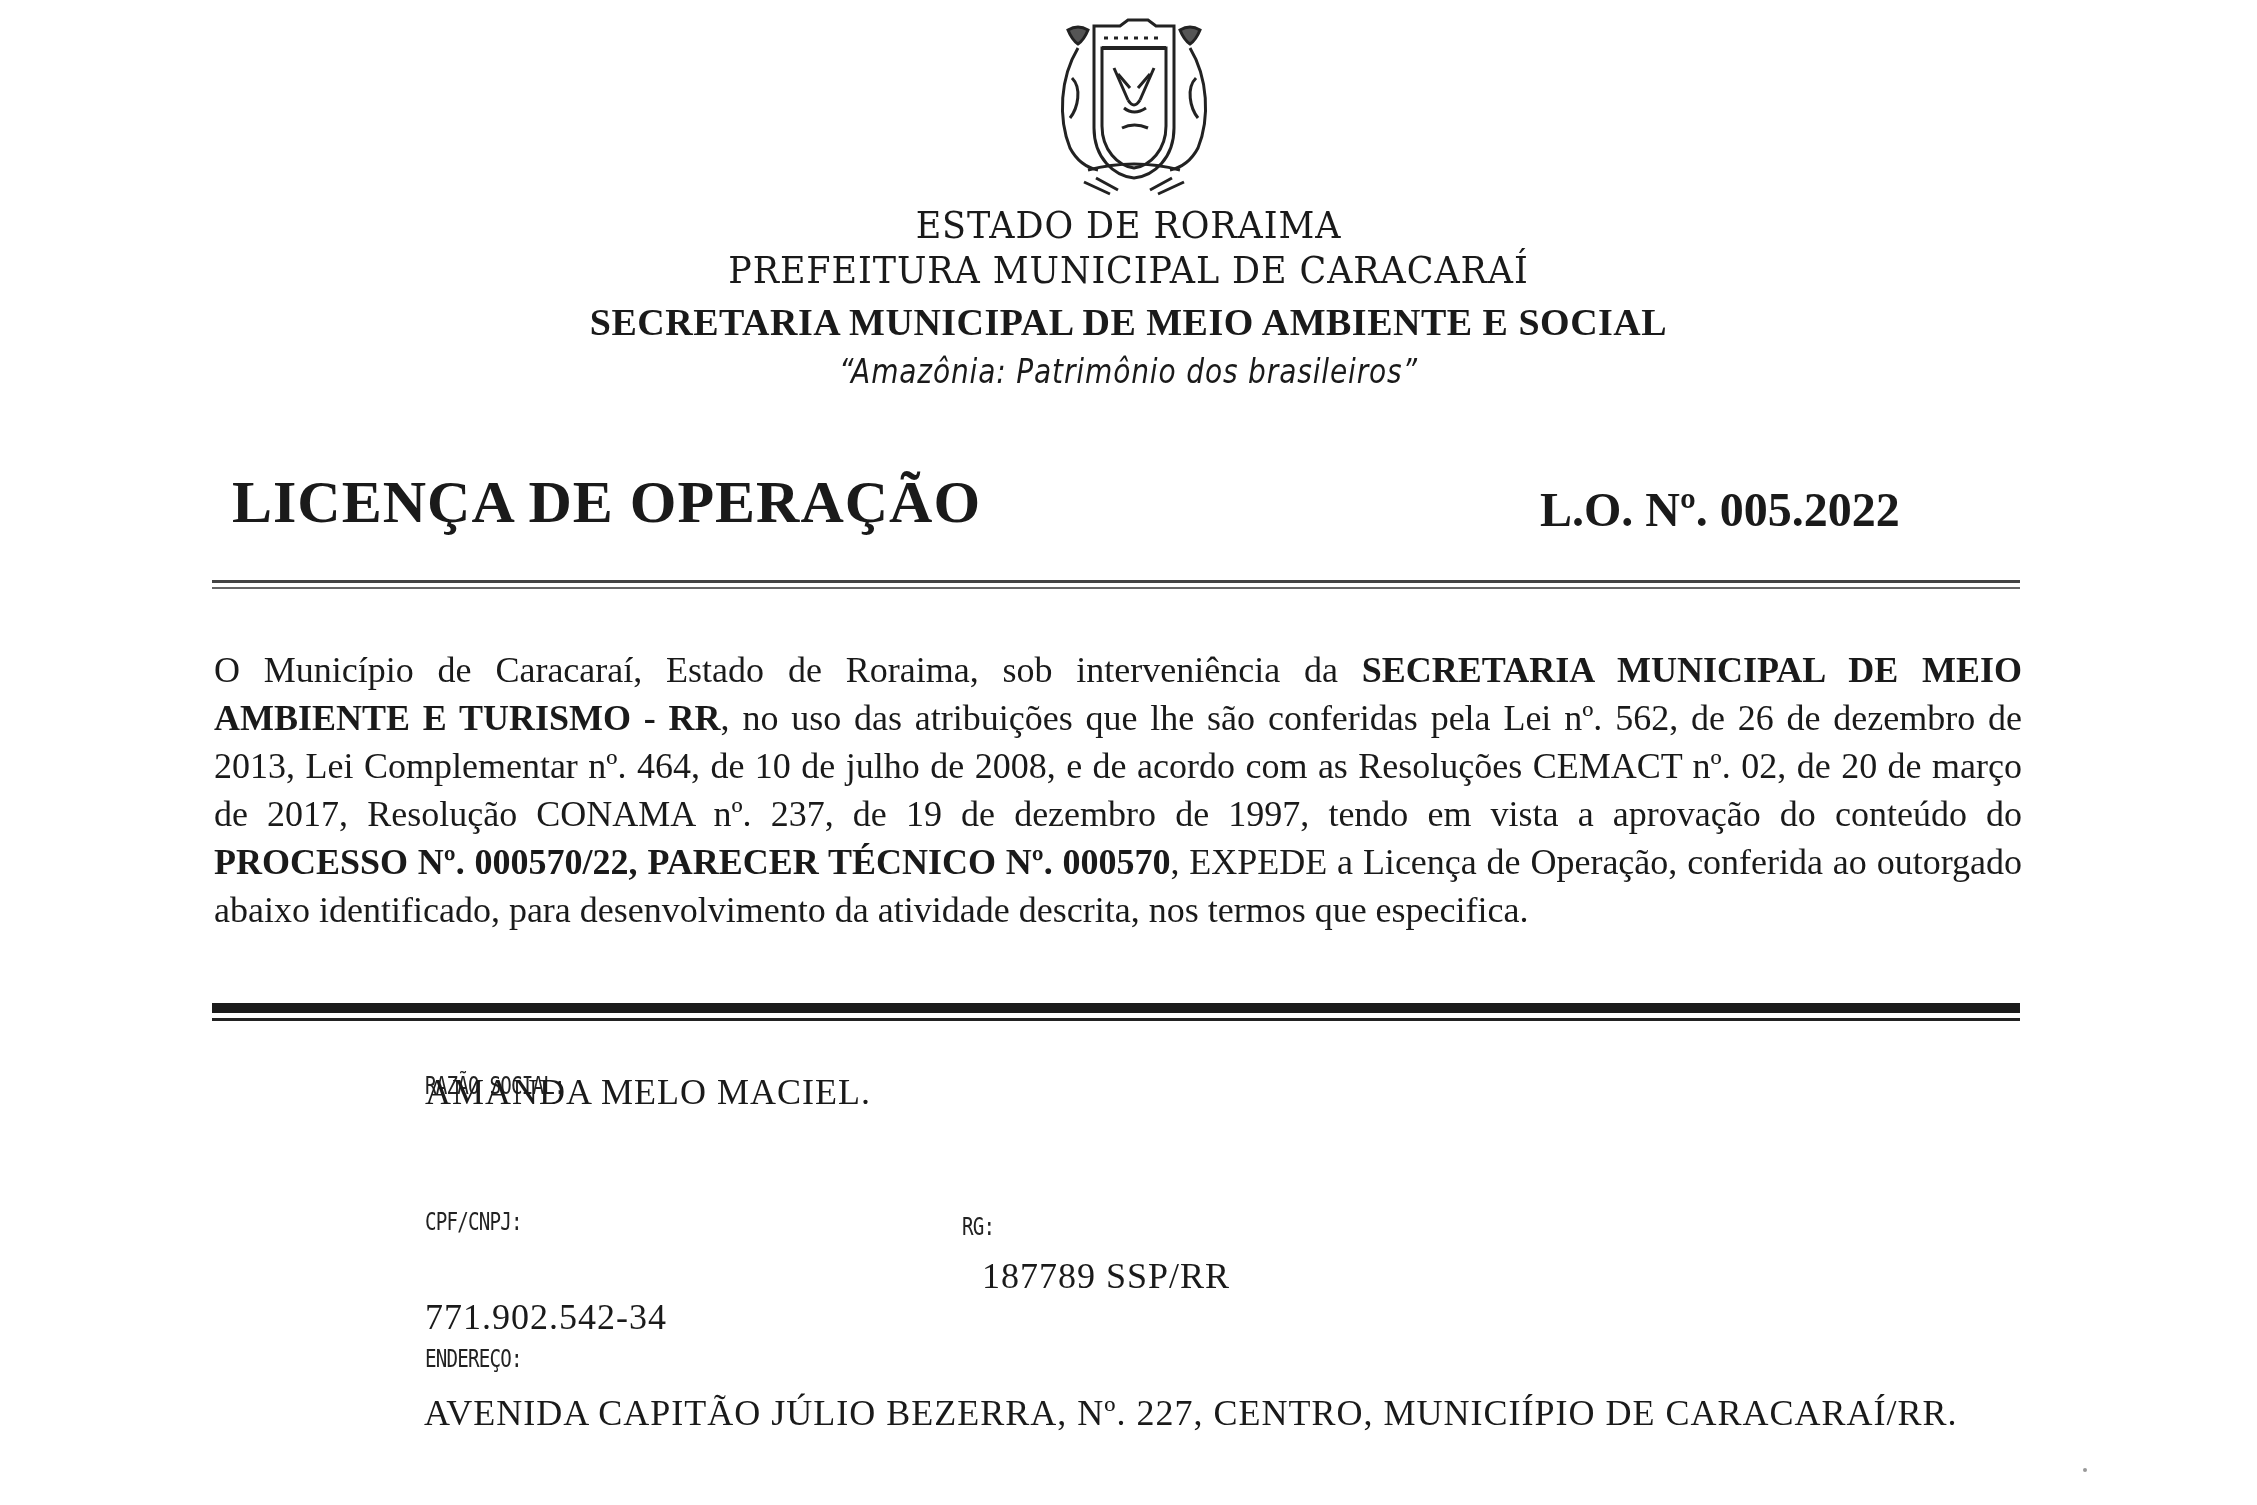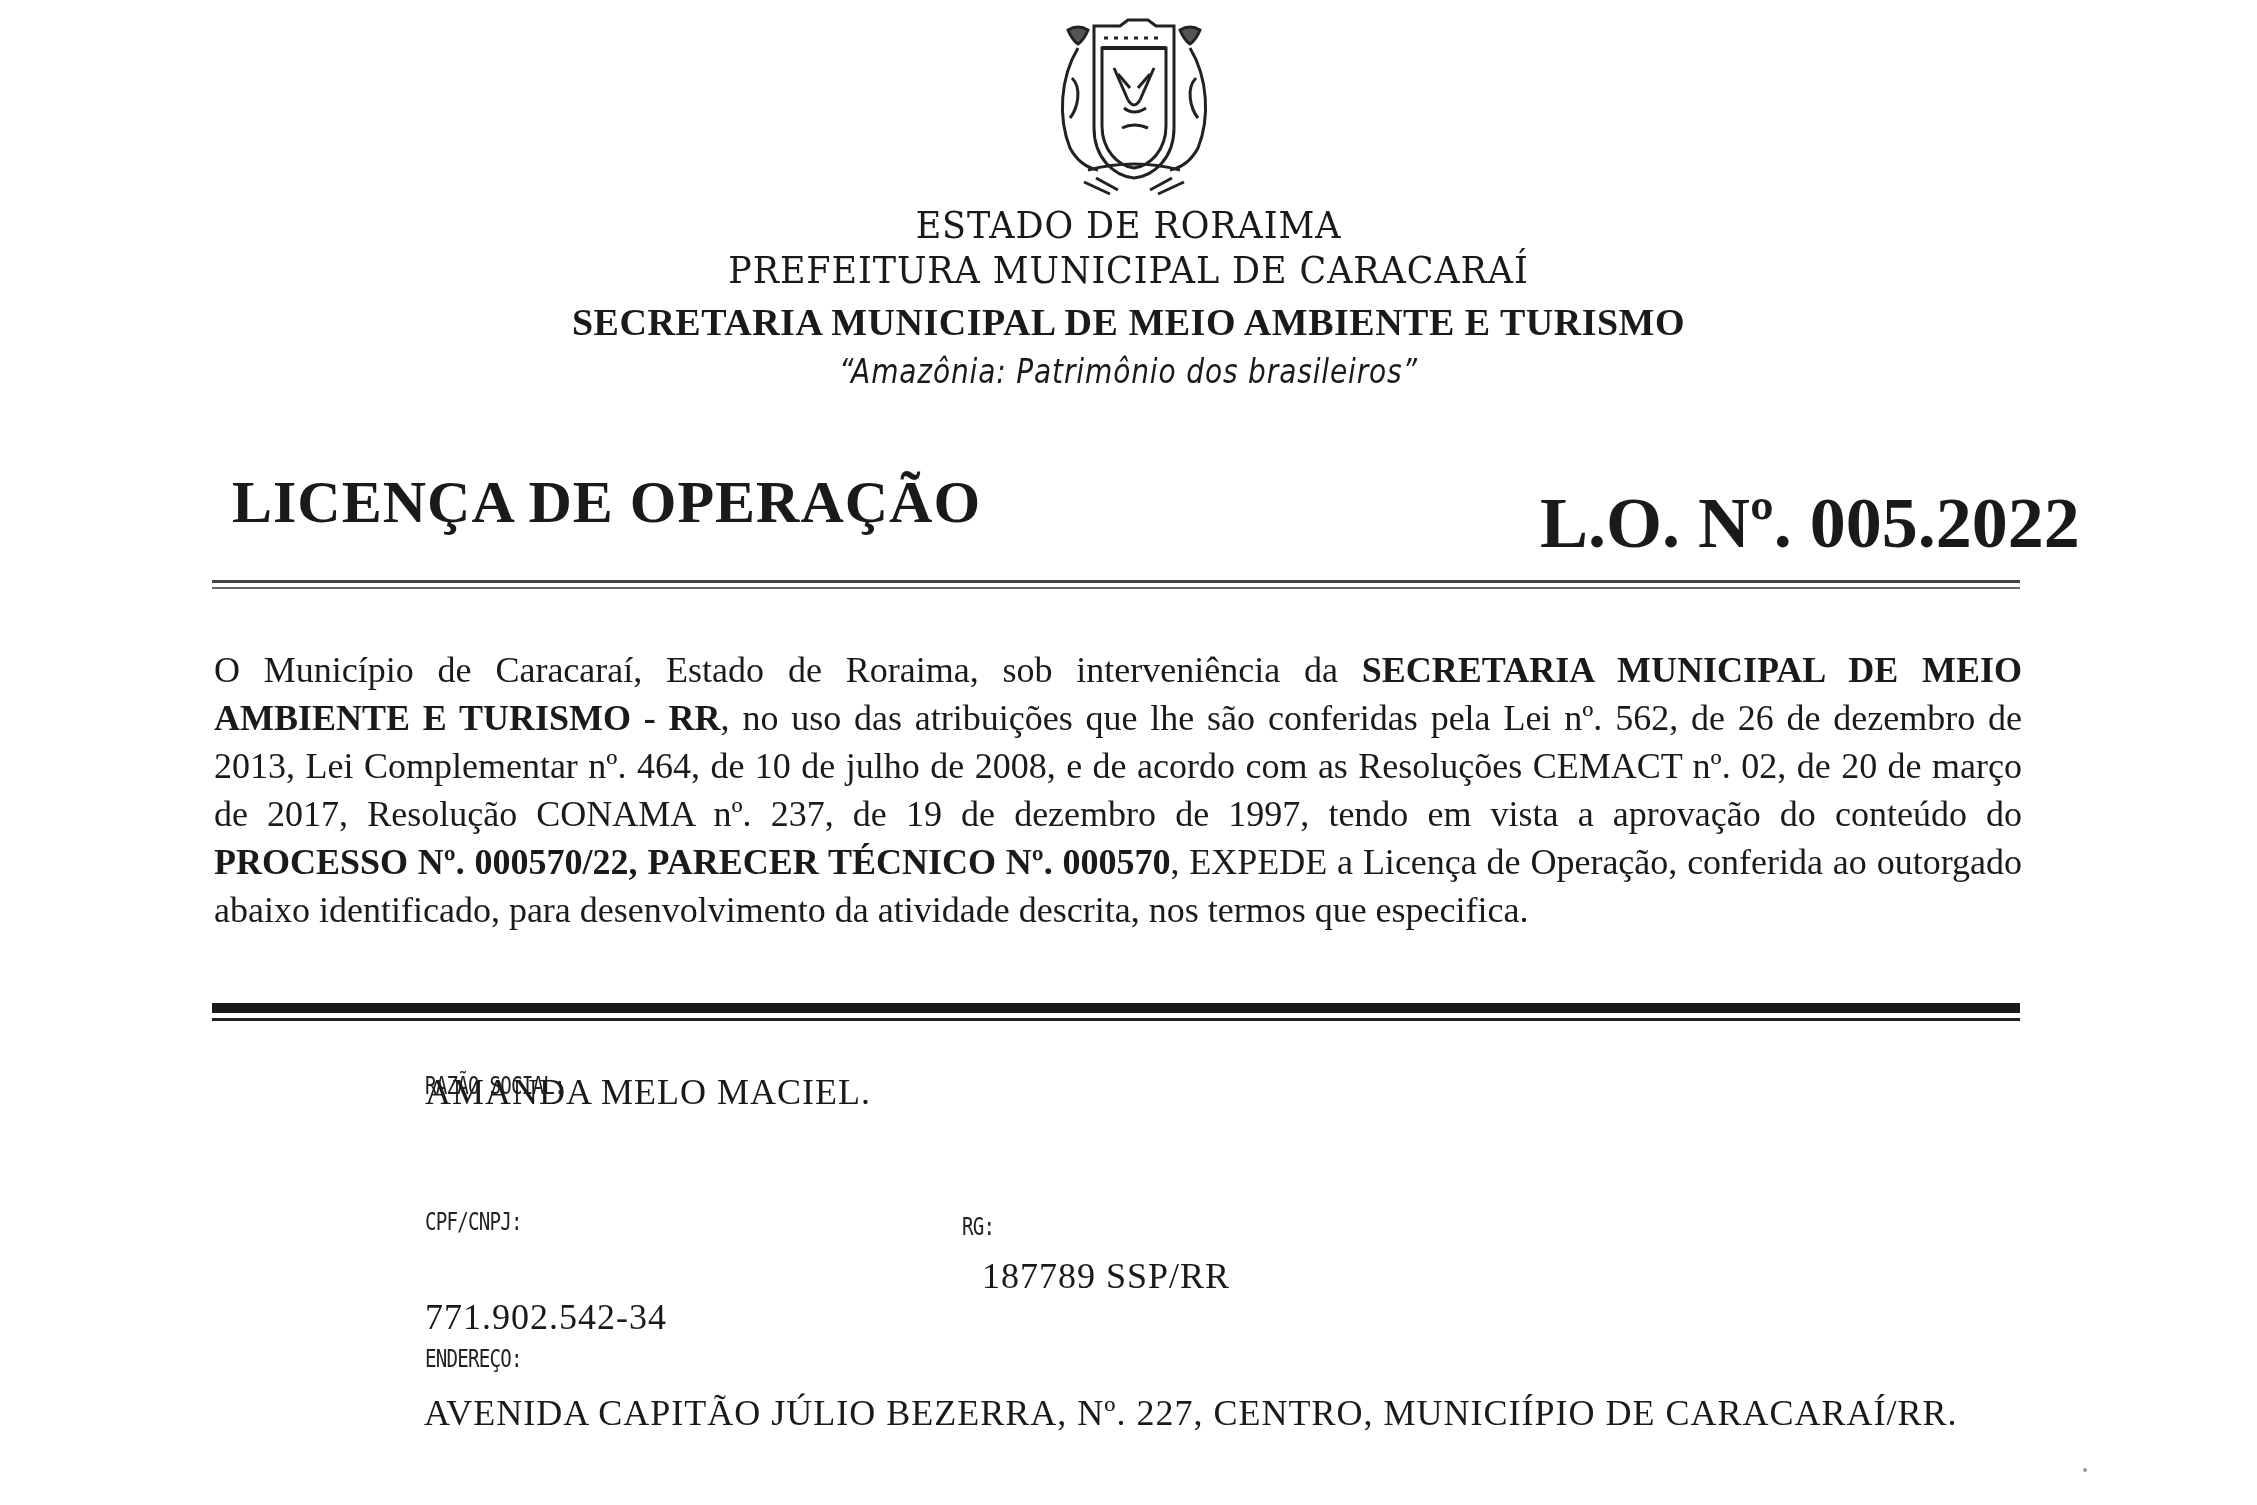--- a/index.html
+++ b/index.html
@@ -8,21 +8,21 @@
 
     .crest { left: 1048px; top: 18px; width: 172px; height: 180px; }
 
     .hdr { left: 0; width: 2257px; text-align: center; font-family: "DejaVu Serif", serif; white-space: nowrap; }
     .hdr-state { top: 203px; font-size: 38px; font-weight: normal; letter-spacing: 1px; transform: scaleX(0.92); }
     .hdr-pref  { top: 248px; font-size: 38px; font-weight: normal; letter-spacing: 1px; transform: scaleX(0.92); }
     .hdr-sec   { top: 300px; font-size: 38px; font-weight: bold; font-family: "Liberation Serif", serif; letter-spacing: 0.5px; transform: scaleX(1.0); }
     .hdr-motto { top: 352px; font-size: 33px; font-style: italic; font-family: "DejaVu Sans", sans-serif; transform: scaleX(0.85); letter-spacing: 1px; }
 
     .title { left: 232px; top: 468px; font-family: "Liberation Serif", serif; font-weight: bold; font-size: 60px; white-space: nowrap; letter-spacing: 1px; }
-    .lo-num { left: 1540px; top: 482px; font-family: "Liberation Serif", serif; font-weight: bold; font-size: 72px; white-space: nowrap; }
+    .lo-num { left: 1540px; top: 482px; font-family: "Liberation Serif", serif; font-weight: bold; font-size: 48px; white-space: nowrap; }
 
     .rule-thin { left: 212px; width: 1808px; height: 0; border-top: 3px solid #444; }
     .rule-thin2 { left: 212px; width: 1808px; height: 0; border-top: 2px solid #666; }
     .rule-thick { left: 212px; width: 1808px; height: 10px; background: #1b1b1b; }
     .rule-under { left: 212px; width: 1808px; height: 0; border-top: 3px solid #222; }
 
     .para { left: 214px; top: 646px; width: 1808px; font-family: "Liberation Serif", serif; font-size: 36px; line-height: 48px; text-align: justify; text-align-last: left; transform-origin: left top; }
     .para b { font-weight: bold; }
 
     .lbl { font-family: "DejaVu Sans Mono", monospace; font-size: 24px; letter-spacing: -1px; color: #222; white-space: nowrap; transform: scaleX(0.8); transform-origin: left top; }
@@ -59,21 +59,21 @@
     <path d="M74 110 q12 -6 26 0"></path>
 
     <path d="M40 152 q46 -12 92 0"></path>
     <path d="M36 164 L62 176 M136 164 L110 176"></path>
     <path d="M48 160 L70 172 M124 160 L102 172"></path>
   </svg>
 </div>
 
 <div class="abs hdr hdr-state">ESTADO DE RORAIMA</div>
 <div class="abs hdr hdr-pref">PREFEITURA MUNICIPAL DE CARACARAÍ</div>
-<div class="abs hdr hdr-sec">SECRETARIA MUNICIPAL DE MEIO AMBIENTE E TURISMO</div>
+<div class="abs hdr hdr-sec">SECRETARIA MUNICIPAL DE MEIO AMBIENTE E SOCIAL</div>
 <div class="abs hdr hdr-motto">“Amazônia: Patrimônio dos brasileiros”</div>
 
 <div class="abs title">LICENÇA DE OPERAÇÃO</div>
 <div class="abs lo-num">L.O. Nº. 005.2022</div>
 
 <div class="abs rule-thin" style="top:580px;"></div>
 <div class="abs rule-thin2" style="top:587px;"></div>
 
 <div class="abs para">
   <span>O Município de Caracaraí, Estado de Roraima, sob interveniência da </span><b>SECRETARIA MUNICIPAL DE MEIO AMBIENTE E TURISMO - RR</b><span>, no uso das atribuições que lhe são conferidas pela Lei nº. 562, de 26 de dezembro de 2013, Lei Complementar nº. 464, de 10 de julho de 2008, e de acordo com as Resoluções CEMACT nº. 02, de 20 de março de 2017, Resolução CONAMA nº. 237, de 19 de dezembro de 1997, tendo em vista a aprovação do conteúdo do </span><b>PROCESSO Nº. 000570/22, PARECER TÉCNICO Nº. 000570</b><span>, EXPEDE a Licença de Operação, conferida ao outorgado abaixo identificado, para desenvolvimento da atividade descrita, nos termos que especifica.</span>

